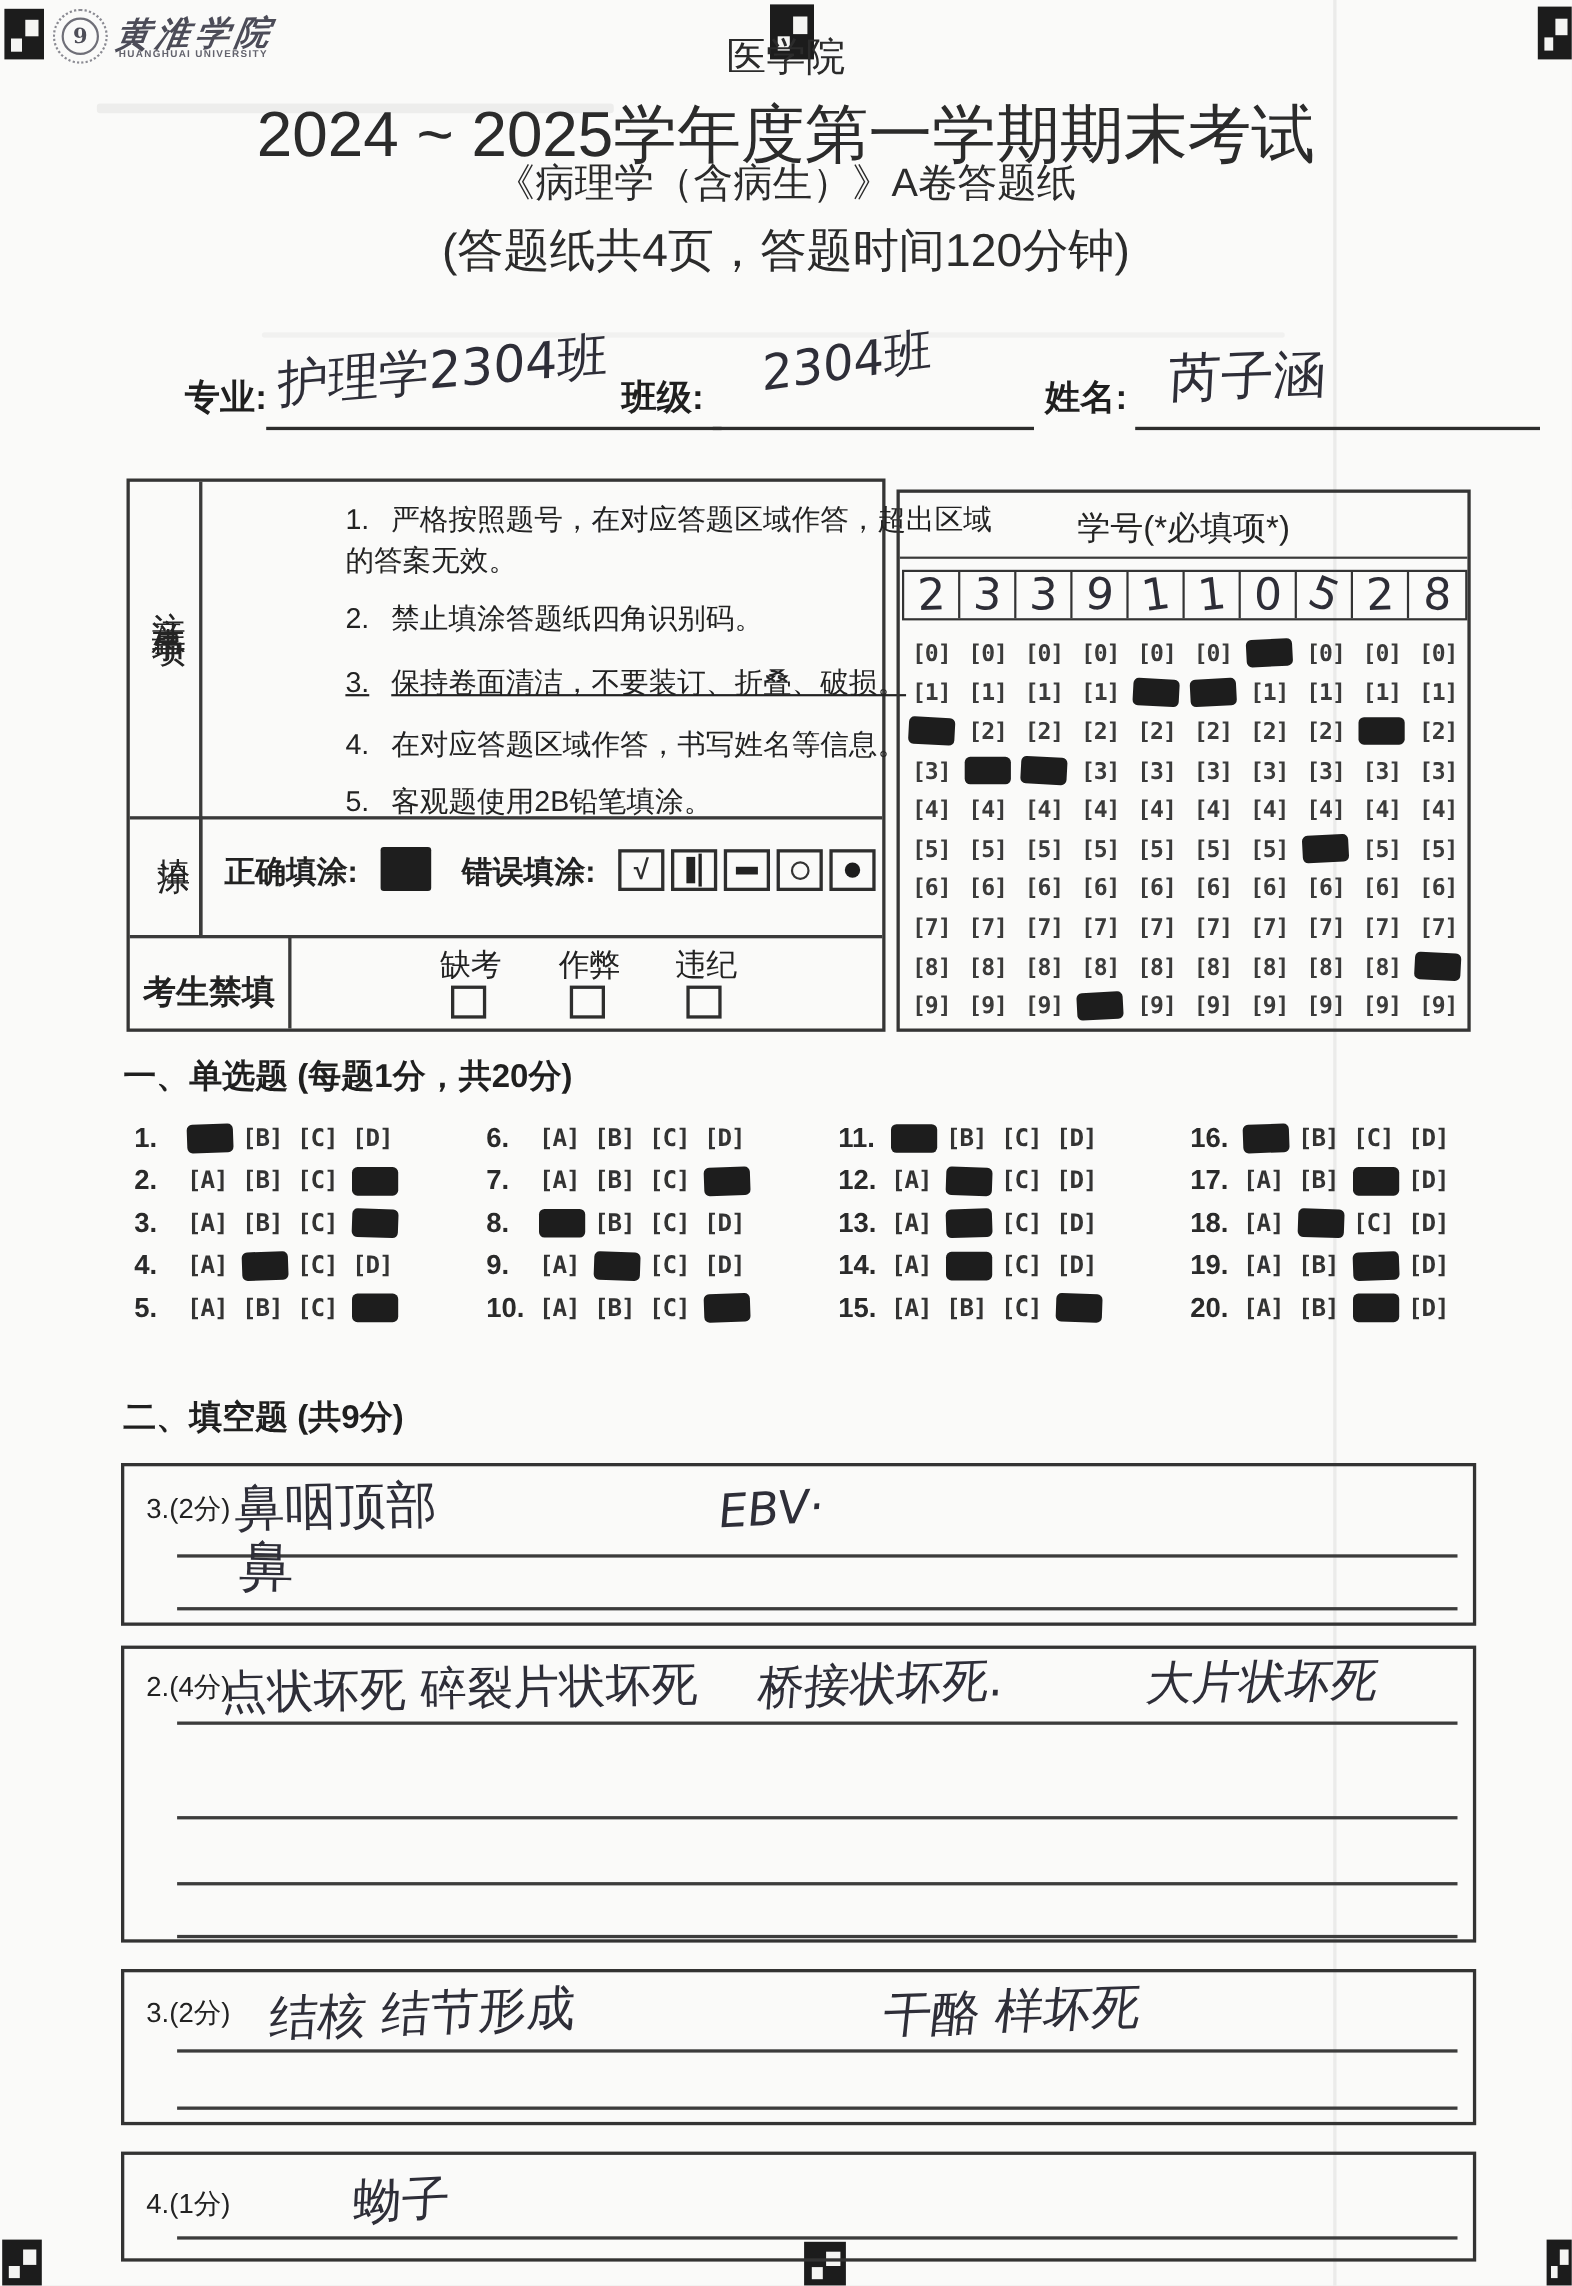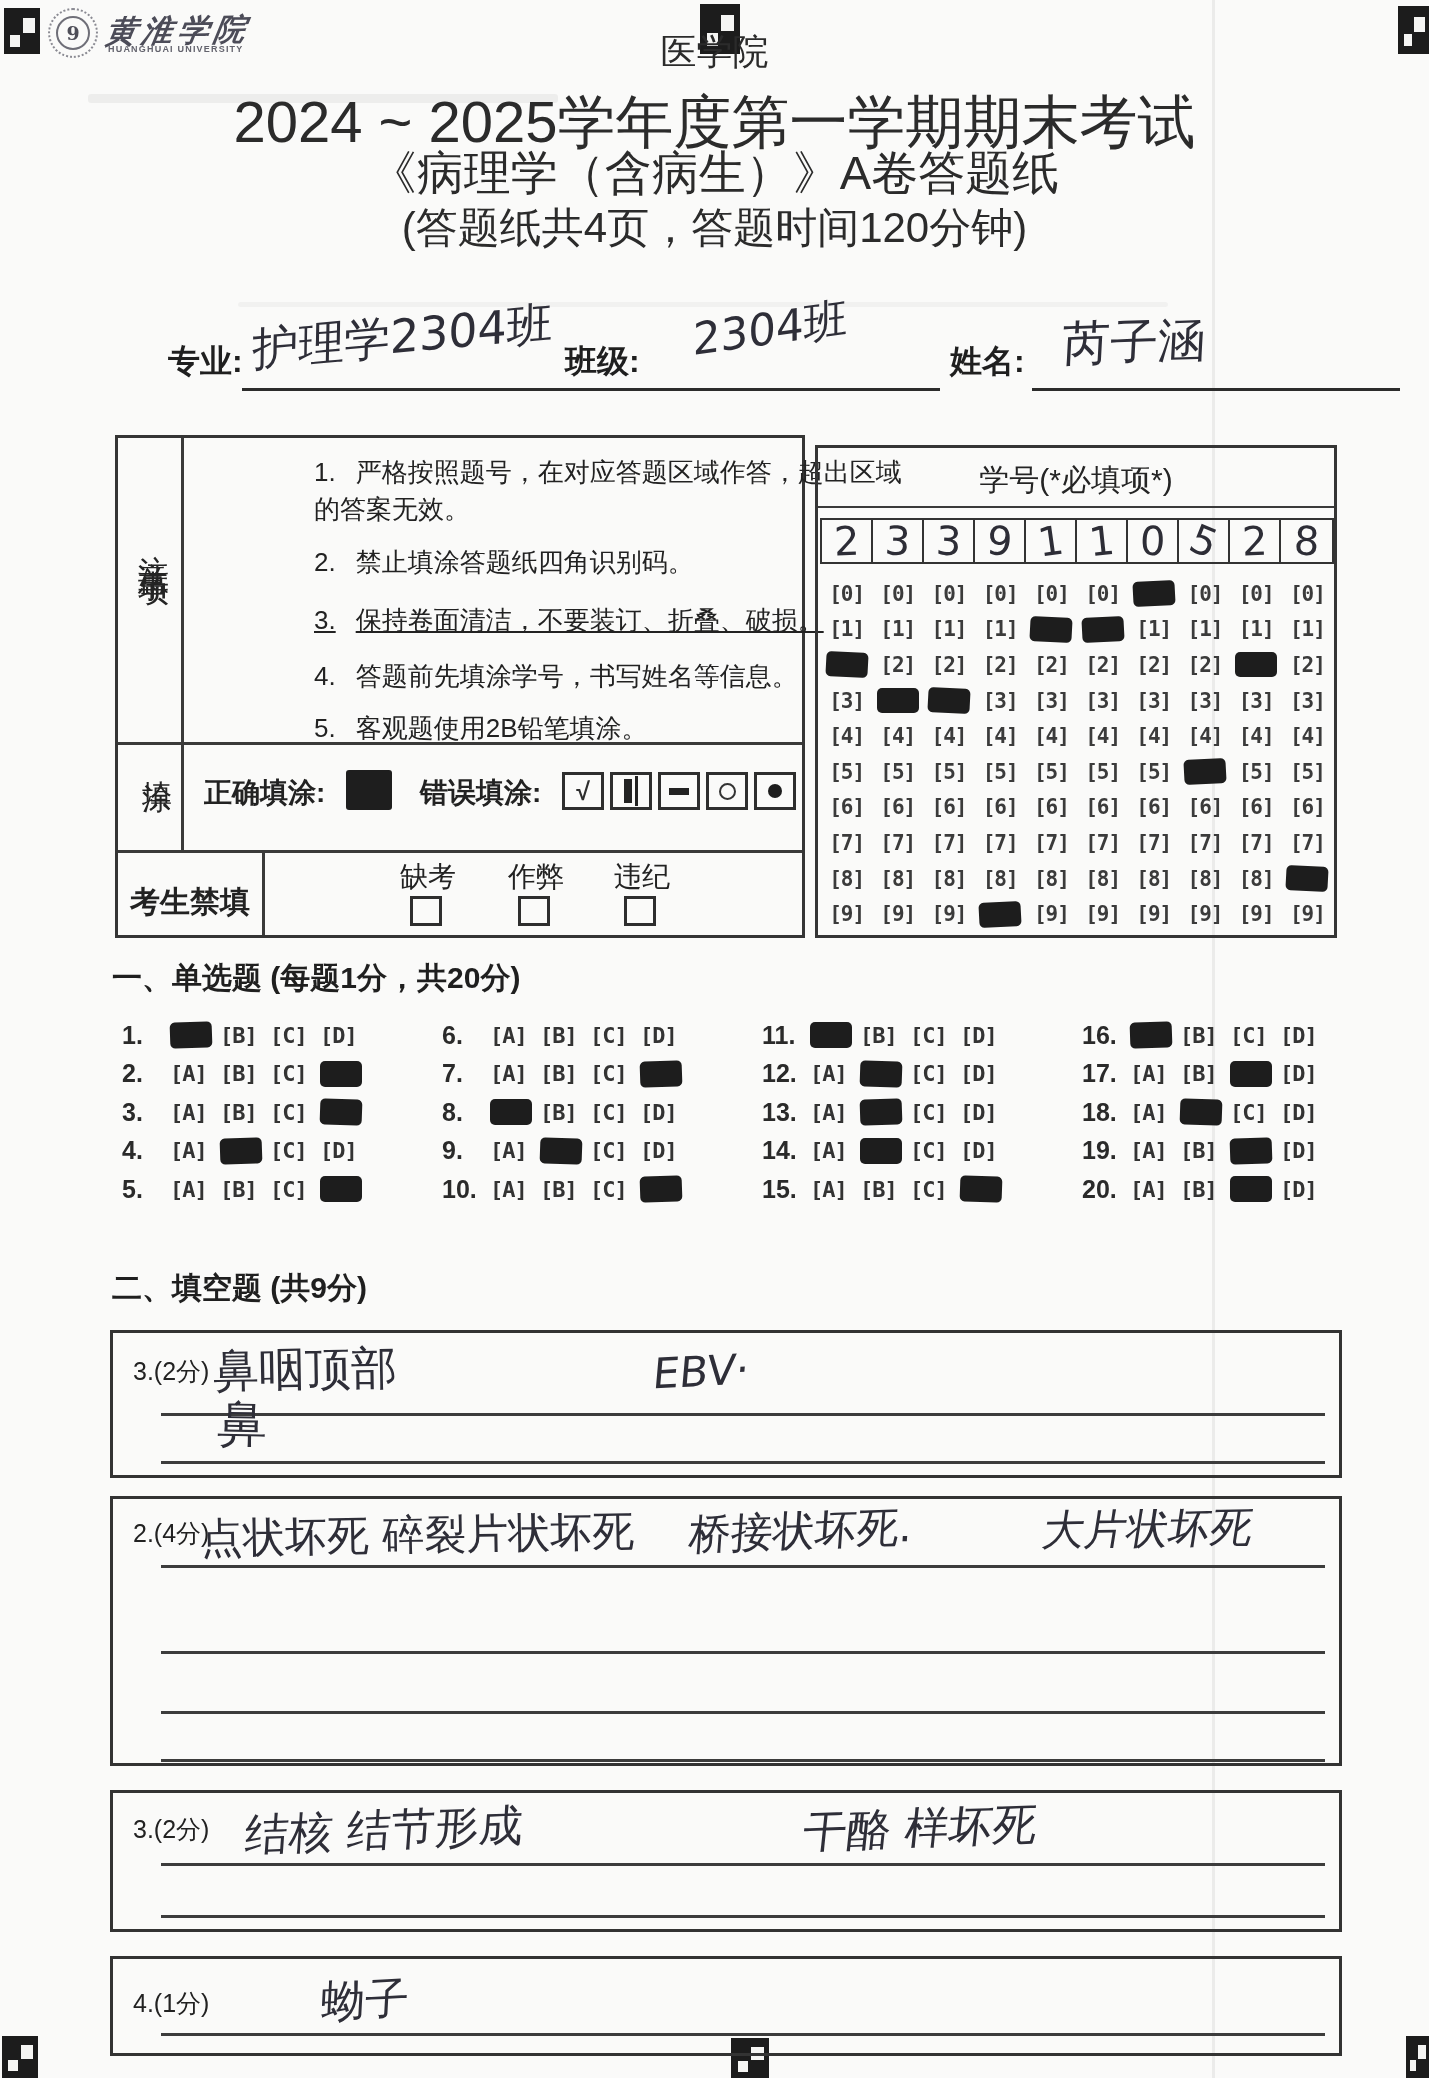--- a/index.html
+++ b/index.html
@@ -15,21 +15,21 @@
         display:flex;align-items:center;justify-content:center;}
   .seal-inner{width:30px;height:30px;border:2px solid #6f6f78;border-radius:50%;display:flex;align-items:center;justify-content:center;
         font-family:"DejaVu Serif",serif;font-size:19px;color:#4e4e58;font-weight:700;}
   .logo-cn{position:absolute;left:106px;top:10px;font-family:"DejaVu Serif",serif;font-style:italic;font-weight:700;
         font-size:31px;color:#4c4c58;letter-spacing:5px;transform:skewX(-10deg) rotate(-1deg);white-space:nowrap;}
   .logo-en{position:absolute;left:108px;top:44px;font-size:9px;color:#63636d;letter-spacing:1.2px;font-weight:700;}
   
   .t{position:absolute;left:0;width:1429px;text-align:center;font-weight:500;color:#2b2b2b;white-space:nowrap;}
   .t1{top:28px;font-size:36px;}
   .t2{top:84px;font-size:58px;}
-  .t3{top:142px;font-size:47px;}
+  .t3{top:142px;font-size:36px;}
   .t4{top:200px;font-size:42px;}
   .smudge{position:absolute;background:rgba(0,0,0,0.05);border-radius:3px;}
   .scanline{position:absolute;left:1212px;top:0;width:3px;height:2078px;background:rgba(110,110,110,0.10);}
   
   .ilabel{position:absolute;font-size:32px;font-weight:700;color:#1f1f1f;white-space:nowrap;}
   .uline{position:absolute;height:3px;background:#2c2c2c;}
   .hand{position:absolute;font-family:"DejaVu Sans",sans-serif;color:#2e2e38;white-space:nowrap;font-weight:400;}
   
   .nbox{position:absolute;left:115px;top:435px;width:690px;height:503px;border:3px solid #353535;box-sizing:border-box;}
   .vdiv,.hdiv{position:absolute;background:#3a3a3a;}
@@ -113,21 +113,21 @@
     <div class="hdiv" style="left:0;top:304px;width:100%;height:2.5px;"></div>
     <div class="hdiv" style="left:0;top:412px;width:100%;height:2.5px;"></div>
     <div class="vdiv" style="left:63px;top:304px;width:2.5px;height:108px;"></div>
     <div class="vdiv" style="left:144px;top:412px;width:2.5px;height:85px;"></div>
 
     <div class="abs vtext" style="left:14px;top:92px;">注意事项</div>
 
     <div class="nitem" style="top:16px;"><span class="nnum">1.</span><span>严格按照题号，在对应答题区域作答，超出区域的答案无效。</span></div>
     <div class="nitem" style="top:106px;"><span class="nnum">2.</span><span>禁止填涂答题纸四角识别码。</span></div>
     <div class="nitem" style="top:164px;text-decoration:underline;"><span class="nnum">3.</span><span>保持卷面清洁，不要装订、折叠、破损。</span></div>
-    <div class="nitem" style="top:220px;"><span class="nnum">4.</span><span>答题前先填涂学号，书写姓名等信息。</span></div>
+    <div class="nitem" style="top:220px;"><span class="nnum">4.</span><span>在对应答题区域作答，书写姓名等信息。</span></div>
     <div class="nitem" style="top:272px;"><span class="nnum">5.</span><span>客观题使用2B铅笔填涂。</span></div>
 
     <div class="abs vtext" style="left:18px;top:318px;letter-spacing:4px;font-size:30px;">填涂</div>
     <div class="rlabel" style="left:86px;top:336px;">正确填涂:</div>
     <div class="fillsq" style="left:228px;top:332px;"></div>
     <div class="rlabel" style="left:302px;top:336px;">错误填涂:</div>
     <div class="exbox" style="left:444px;top:334px;font-size:25px;font-weight:700;">√</div>
     <div class="exbox" style="left:492px;top:334px;">
       <div style="width:8px;height:24px;background:#222;margin-right:3px;"></div>
       <div style="width:3px;height:30px;background:#222;"></div>

